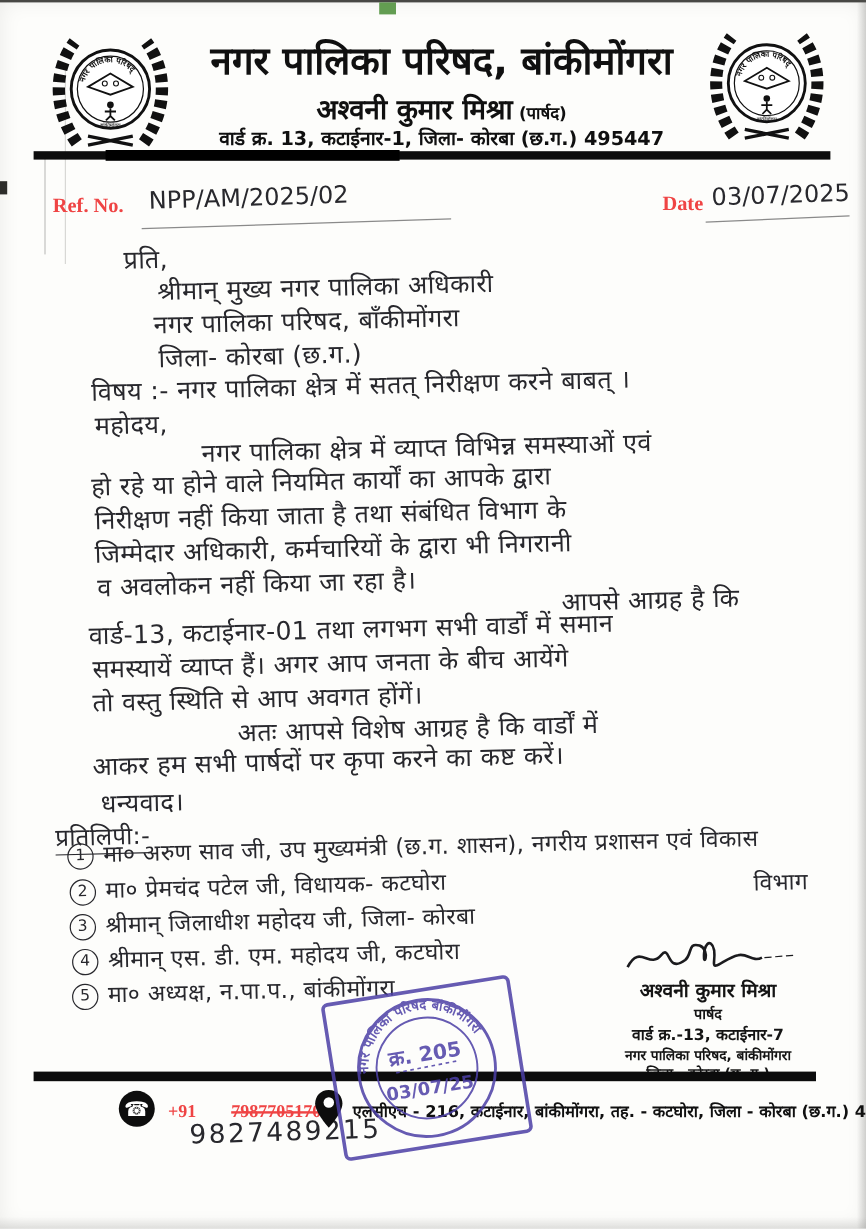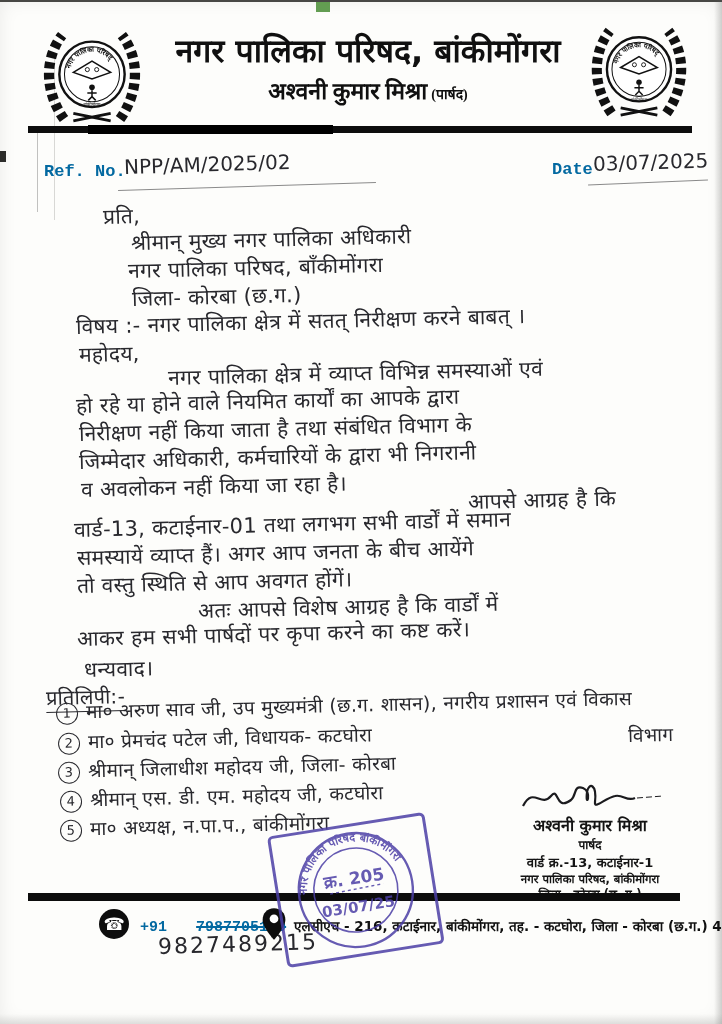--- a/index.html
+++ b/index.html
@@ -3,21 +3,21 @@
 <meta charset="utf-8">
 <style>
   html,body{margin:0;padding:0;background:#e8e8e6;}
   .paper{
     position:relative;width:722px;height:1024px;margin:0 auto;
     background:#fdfdfb;overflow:hidden;
     font-family:"DejaVu Sans","Liberation Sans",sans-serif;
     box-shadow:inset 0 0 18px rgba(0,0,0,0.08);
   }
   .abs{position:absolute;}
-  .printed-serif{font-family:Liberation Mono, monospace;font-weight:bold;color:#0369a1;}
+  .printed-serif{font-family:Liberation Serif, serif;font-weight:bold;color:#ef4444;}
   .printed-dev{font-weight:bold;color:#101010;white-space:nowrap;}
   .hw{color:#28282d;white-space:nowrap;transform:rotate(-1.4deg);transform-origin:left center;letter-spacing:0.3px;}
   .hw-sm{color:#28282d;white-space:nowrap;transform:rotate(-1.8deg);transform-origin:left center;}
   .cnum{
     display:inline-block;width:20px;height:20px;border:1.6px solid #28282d;border-radius:50%;
     text-align:center;line-height:19px;font-size:13px;color:#28282d;margin-right:8px;vertical-align:middle;
   }
   .underline-hw{border-bottom:1.5px solid #28282d;padding-bottom:2px;}
   .thin-rule{background:#8a8a8a;height:1px;}
   .edge-top{left:0;top:0;width:722px;height:2px;background:#474744;}
@@ -60,24 +60,25 @@
   </svg>
 
   <svg class="abs" style="left:36px;top:22px;" width="112" height="112">
       <use href="#emblem"></use>
     </svg>
   <svg class="abs" style="left:584px;top:18px;" width="110" height="110">
       <use href="#emblem"></use>
     </svg>
 
   <div class="abs printed-dev" style="left:368px;top:28px;transform:translateX(-50%);font-size:32px;">नगर पालिका परिषद, बांकीमोंगरा</div>
-  <div class="abs" style="left:368px;top:74px;transform:translateX(-50%);white-space:nowrap;font-family:Liberation Serif, serif;">
+  <div class="abs" style="left:368px;top:74px;transform:translateX(-50%);white-space:nowrap;">
     <span class="printed-dev" style="font-size:23px;">अश्वनी कुमार मिश्रा</span>
     <span class="printed-dev" style="font-size:14px;">(पार्षद)</span>
   </div>
+  <div class="abs printed-dev" style="left:368px;top:104px;transform:translateX(-50%);font-size:16px;">वार्ड क्र. 13, कटाईनार-1, जिला- कोरबा (छ.ग.) 495447</div>
 
   <div class="abs" style="left:28px;top:126px;width:664px;height:7px;background:#0d0d0d;"></div>
   <div class="abs" style="left:88px;top:125px;width:245px;height:9px;background:#000;"></div>
 
   <div class="abs printed-serif" style="left:44px;top:162px;font-size:17px;">Ref. No.</div>
   <div class="abs hw-sm" style="left:124px;top:155px;font-size:20px;">NPP/AM/2025/02</div>
   <div class="abs thin-rule" style="left:118px;top:186px;width:258px;transform:rotate(-1.8deg);"></div>
   <div class="abs printed-serif" style="left:552px;top:160px;font-size:17px;">Date</div>
   <div class="abs hw-sm" style="left:593px;top:152px;font-size:20px;">03/07/2025</div>
   <div class="abs thin-rule" style="left:588px;top:182px;width:120px;transform:rotate(-2.5deg);"></div>
@@ -125,21 +126,21 @@
     <span class="cnum">5</span><span>मा० अध्यक्ष, न.पा.प., बांकीमोंगरा</span>
   </div>
 
   <div class="abs sig-block" style="left:475px;top:780px;width:230px;">
     <svg width="150" height="34" viewBox="0 0 150 34">
       <path d="M8,26 C18,6 26,28 36,16 C44,6 40,32 56,20 C62,15 58,5 68,8 C78,12 70,30 72,12 C74,2 82,4 80,22 C79,30 90,18 100,16 C108,14 112,22 120,18" stroke="#1b1b1e" stroke-width="2.2" fill="none"></path>
       <path d="M122,18 L148,16" stroke="#1b1b1e" stroke-width="1" stroke-dasharray="6 3" fill="none"></path>
     </svg>
     <div style="font-size:16px;font-weight:bold;white-space:nowrap;">अश्वनी कुमार मिश्रा</div>
     <div style="font-size:12px;font-weight:bold;text-align:center;">पार्षद</div>
-    <div style="font-size:13px;font-weight:bold;white-space:nowrap;">वार्ड क्र.-13, कटाईनार-1</div>
+    <div style="font-size:13px;font-weight:bold;white-space:nowrap;">वार्ड क्र.-13, कटाईनार-7</div>
     <div style="font-size:11.5px;font-weight:bold;white-space:nowrap;">नगर पालिका परिषद, बांकीमोंगरा</div>
     <div style="font-size:11.5px;font-weight:bold;white-space:nowrap;">जिला - कोरबा (छ. ग.)</div>
   </div>
 
   <div class="abs" style="left:28px;top:893px;width:652px;height:8px;background:#0c0c0c;"></div>
 
   <svg class="abs" style="left:98px;top:908px;" width="32" height="32">
     <circle cx="16" cy="16" r="15" fill="#0d0d0d"></circle>
     <text x="16" y="22" text-anchor="middle" font-size="17" fill="#fff">☎</text>
   </svg>

